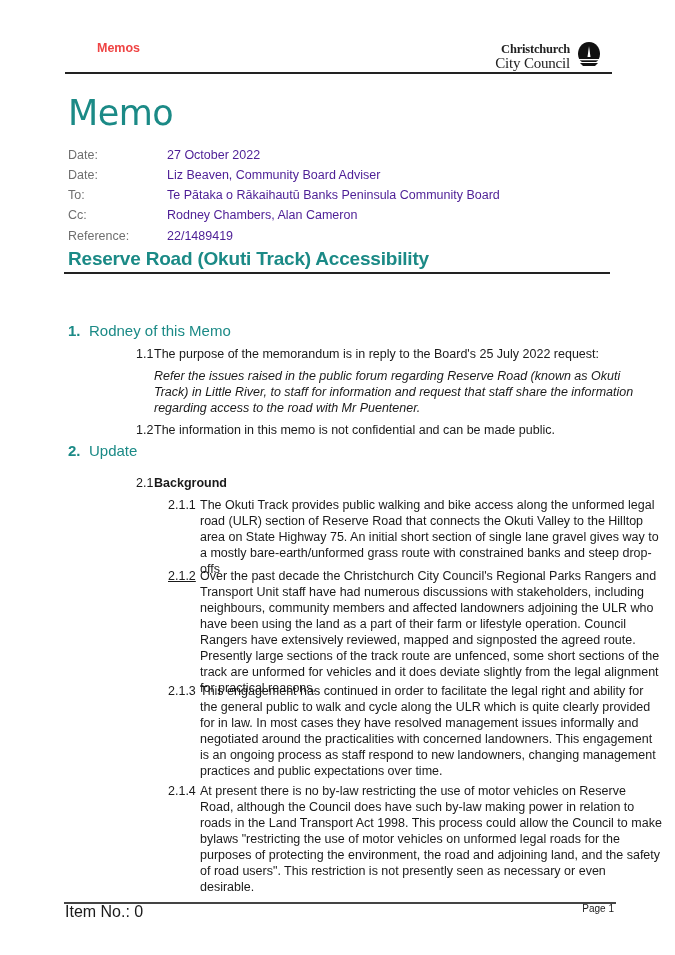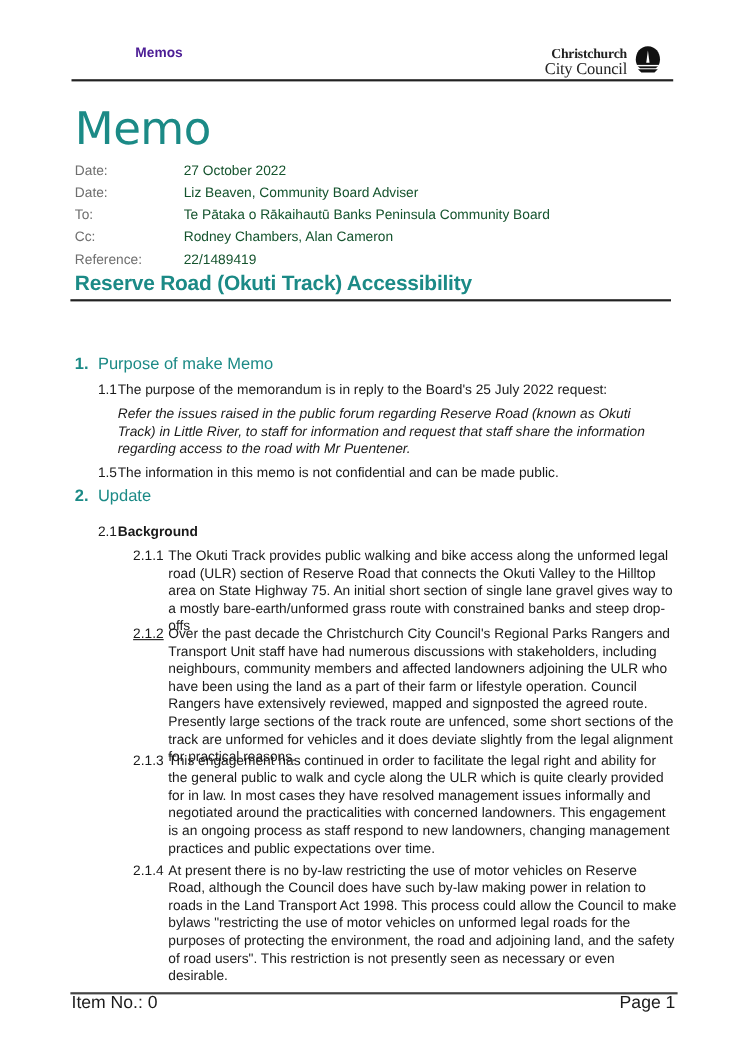--- a/index.html
+++ b/index.html
@@ -1,42 +1,42 @@
 <!DOCTYPE html>
 <html><head>
 <meta charset="utf-8">
 <style>
   html, body { margin: 0; padding: 0; background: #ffffff; }
   body { width: 675px; height: 955px; position: relative; overflow: hidden;
          font-family: "Liberation Sans", "DejaVu Sans", sans-serif; color: #1a1a1a; }
   .abs { position: absolute; }
-  .hdr-label { left: 87px; top: 41px; font-size: 12.5px; font-weight: bold; color: #4c1d95; padding-left: 36px; }
+  .hdr-label { left: 61px; top: 41px; font-size: 12.5px; font-weight: bold; color: #ef4444; padding-left: 36px; }
   .logo { left: 498px; top: 41px; width: 104px; height: 28px; }
   .logo-line1 { position: absolute; right: 32px; top: 1px; font-family: "Liberation Serif", serif; font-weight: bold; font-size: 12.5px; color: #222; letter-spacing: -0.2px; white-space: nowrap; }
   .logo-line2 { position: absolute; right: 32px; top: 14px; font-family: "Liberation Serif", serif; font-size: 15px; color: #222; letter-spacing: -0.2px; white-space: nowrap; }
   .logo-icon { position: absolute; right: 0; top: 0; width: 26px; height: 26px; }
   .hdr-rule { left: 65px; top: 72px; width: 547px; height: 1.5px; background: #222; }
-  .memo-title { left: 68px; top: 93px; font-size: 41px; color: #1b8a86; font-family: "DejaVu Sans", sans-serif; letter-spacing: -0.5px; }
+  .memo-title { left: 68px; top: 93px; font-size: 35px; color: #1b8a86; font-family: "DejaVu Sans", sans-serif; letter-spacing: -0.5px; }
   .meta-row { left: 68px; font-size: 12.5px; line-height: 20px; }
   .meta-label { display: inline-block; width: 99px; color: #6f6f6f; }
-  .meta-value { color: #14532d; }
+  .meta-value { color: #4c1d95; }
   .doc-title { left: 68px; top: 248px; font-size: 19px; font-weight: bold; color: #1b8a86; letter-spacing: -0.2px; }
   .title-rule { left: 64px; top: 272px; width: 546px; height: 2px; background: #222; }
   .sec-h { left: 68px; font-size: 15px; color: #1b8a86; }
   .sec-h .num { display: inline-block; width: 21px; font-weight: bold; }
-  .p { font-size: 12.5px; line-height: 16px; color: #1a1a1a; }
+  .p { font-size: 12.5px; line-height: 16px; color: #1a1a1a; margin-left: 47px; }
   .pnum { position: absolute; left: 89px; font-size: 12.5px; color: #1a1a1a; }
   .pnum2 { position: absolute; left: 121px; font-size: 12.5px; color: #1a1a1a; }
   .ptext1 { position: absolute; left: 107px; width: 500px; }
   .ptext2 { position: absolute; left: 153px; width: 462px; }
   .italic { font-style: italic; }
   .bold { font-weight: bold; }
   .ftr-rule { left: 64px; top: 902px; width: 552px; height: 1.5px; background: #444; }
   .ftr-left { left: 65px; top: 903px; font-size: 16px; color: #1a1a1a; }
-  .ftr-right { right: 61px; top: 903px; font-size: 16px; color: #1a1a1a; }
+  .ftr-right { right: 61px; top: 903px; font-size: 10px; color: #1a1a1a; }
 </style>
 </head>
 <body>
 
 <div class="abs hdr-label">Memos</div>
 <div class="abs logo">
   <span class="logo-line1">Christchurch</span>
   <span class="logo-line2">City Council</span>
   <svg class="logo-icon" viewBox="0 0 26 26">
     <path d="M13 1 C6 1 2 7 2 13 C2 17 4 20 6 21 L20 21 C22 20 24 17 24 13 C24 7 20 1 13 1 Z" fill="#111"></path>
@@ -62,26 +62,26 @@
   <span class="meta-label">Cc:</span><span class="meta-value">Rodney Chambers, Alan Cameron</span>
 </div>
 <div class="abs meta-row" style="top:226px;">
   <span class="meta-label">Reference:</span><span class="meta-value">22/1489419</span>
 </div>
 
 <div class="abs doc-title">Reserve Road (Okuti Track) Accessibility</div>
 <div class="abs title-rule"></div>
 
 <div class="abs sec-h" style="top:322px;">
-  <span class="num">1.</span><span>Purpose of make Memo</span>
+  <span class="num">1.</span><span>Rodney of this Memo</span>
 </div>
 <span class="pnum p" style="top:346px;">1.1</span>
 <div class="ptext1 p" style="top:346px;">The purpose of the memorandum is in reply to the Board's 25 July 2022 request:</div>
 <div class="ptext1 p italic" style="top:368px;width:495px;">Refer the issues raised in the public forum regarding Reserve Road (known as Okuti Track) in Little River, to staff for information and request that staff share the information regarding access to the road with Mr Puentener.</div>
-<span class="pnum p" style="top:422px;">1.5</span>
+<span class="pnum p" style="top:422px;">1.2</span>
 <div class="ptext1 p" style="top:422px;">The information in this memo is not confidential and can be made public.</div>
 
 <div class="abs sec-h" style="top:442px;">
   <span class="num">2.</span><span>Update</span>
 </div>
 <span class="pnum p" style="top:475px;">2.1</span>
 <div class="ptext1 p bold" style="top:475px;">Background</div>
 
 <span class="pnum2 p" style="top:497px;">2.1.1</span>
 <div class="ptext2 p" style="top:497px;">The Okuti Track provides public walking and bike access along the unformed legal road (ULR) section of Reserve Road that connects the Okuti Valley to the Hilltop area on State Highway 75. An initial short section of single lane gravel gives way to a mostly bare-earth/unformed grass route with constrained banks and steep drop-offs</div>

